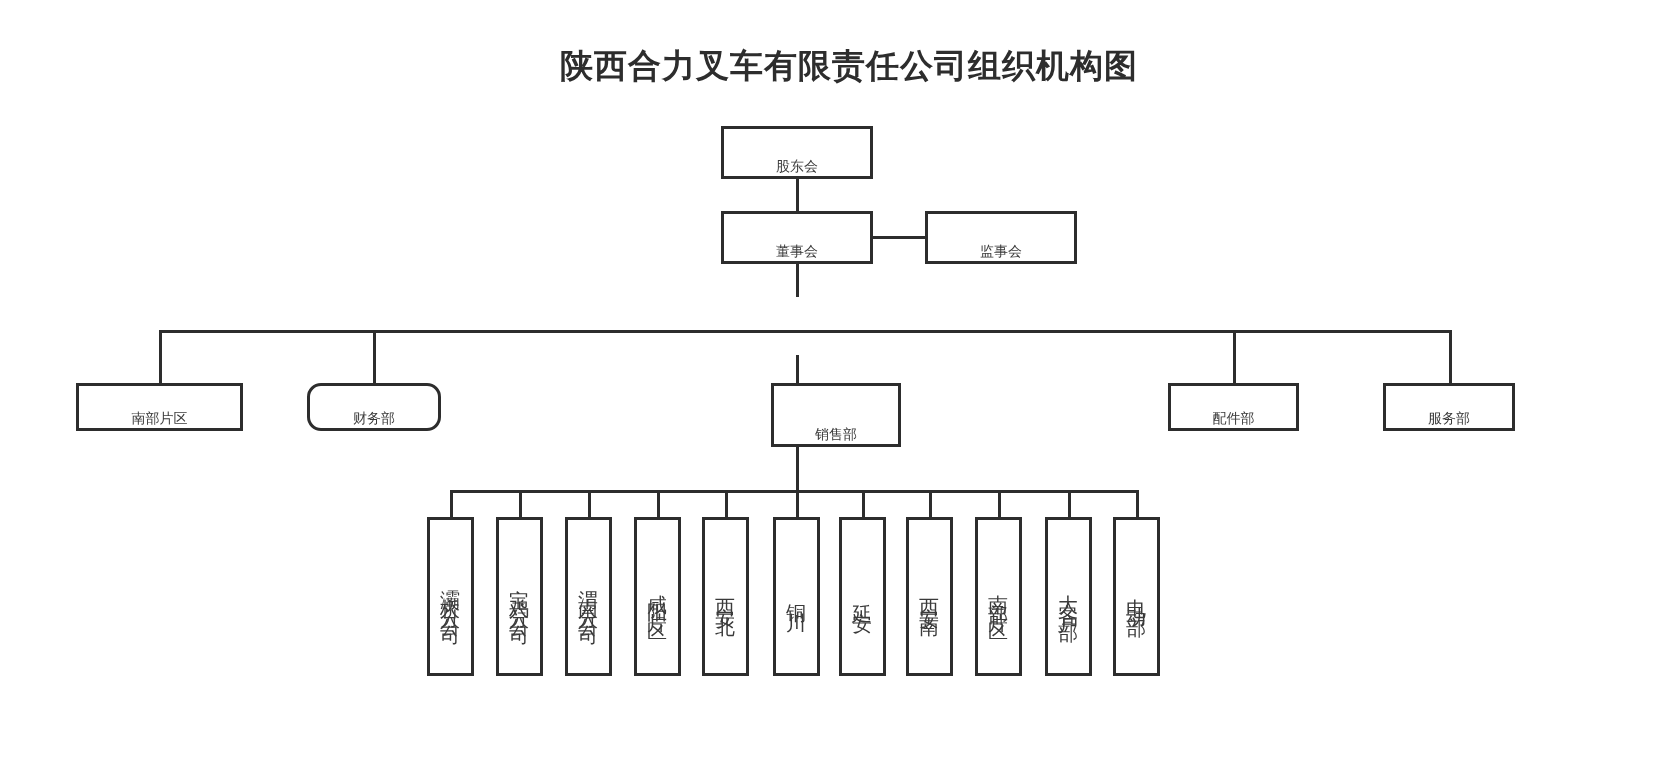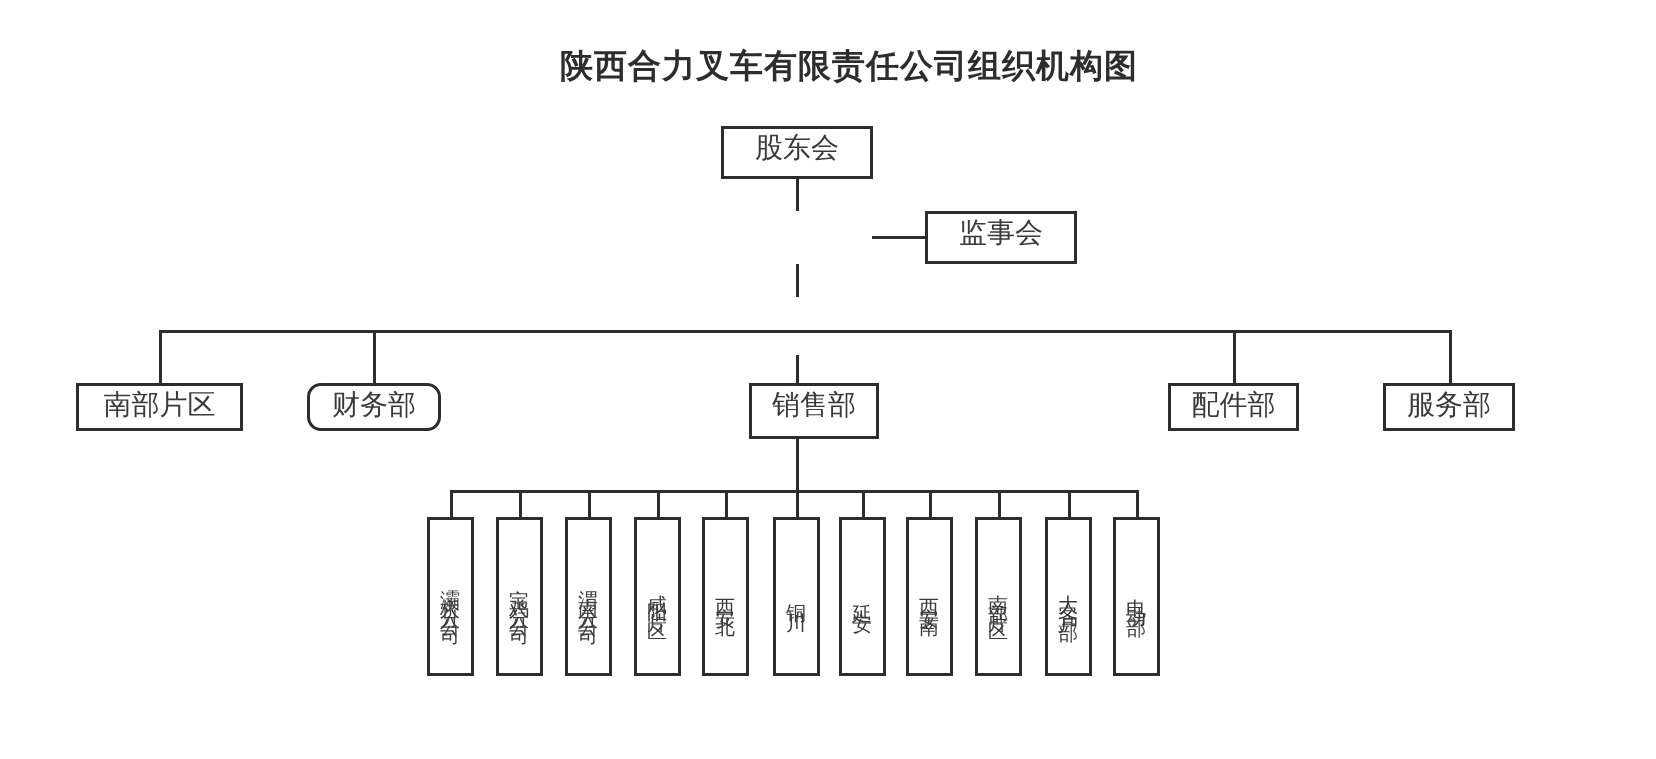--- a/index.html
+++ b/index.html
@@ -36,23 +36,23 @@
     white-space: nowrap;
   }
 
   
   .node {
     position: absolute;
     box-sizing: border-box;
     border: 3px solid #2d2d2d;
     background: #ffffff;
     display: flex;
-    align-items: flex-start;
+    align-items: flex-end;
     justify-content: center;
-    font-size: 28px;
+    font-size: 14px;
     color: #3a3a3a;
     white-space: nowrap;
     z-index: 3;
   }
   .node.vert {
     font-size: 20px;
     align-items: center;
     justify-content: center;
     padding: 6px 0;
   }
@@ -107,35 +107,38 @@
   <div class="line v" style="left:841px; top:490px; height:27px;"></div>
   <div class="line v" style="left:908px; top:490px; height:27px;"></div>
   <div class="line v" style="left:977px; top:490px; height:27px;"></div>
   <div class="line v" style="left:1047px; top:490px; height:27px;"></div>
   <div class="line v" style="left:1115px; top:490px; height:27px;"></div>
 
   <div class="node" style="left:700px; top:126px; width:152px; height:53px;">
     <span>股东会</span>
   </div>
 
+  <div class="node" style="left:700px; top:211px; width:152px; height:53px;">
+    <span>董事会</span>
+  </div>
 
   <div class="node" style="left:904px; top:211px; width:152px; height:53px;">
     <span>监事会</span>
   </div>
 
 
   <div class="node" style="left:55px; top:383px; width:167px; height:48px;">
     <span>南部片区</span>
   </div>
 
   <div class="node" style="left:286px; top:383px; width:134px; height:48px;border-radius:14px;">
     <span>财务部</span>
   </div>
 
-  <div class="node" style="left:728px; top:383px; width:130px; height:56px;">
+  <div class="node" style="left:750px; top:383px; width:130px; height:64px;">
     <span>销售部</span>
   </div>
 
   <div class="node" style="left:1362px; top:383px; width:132px; height:48px;">
     <span>服务部</span>
   </div>
 
   <div class="node" style="left:1147px; top:383px; width:131px; height:48px;">
     <span>配件部</span>
   </div>

